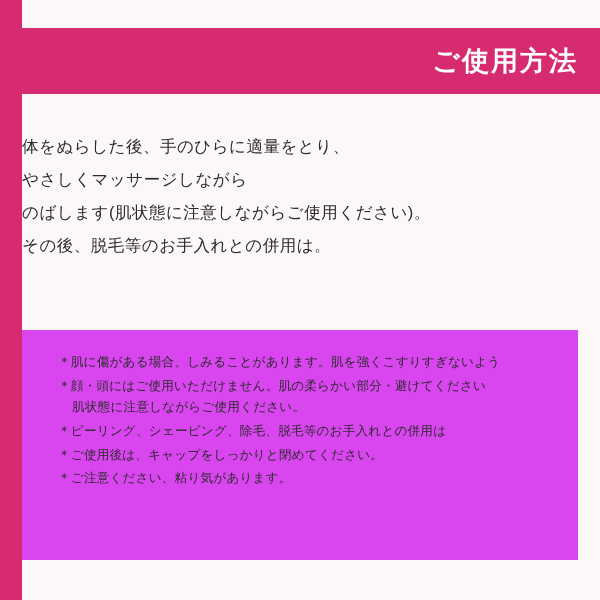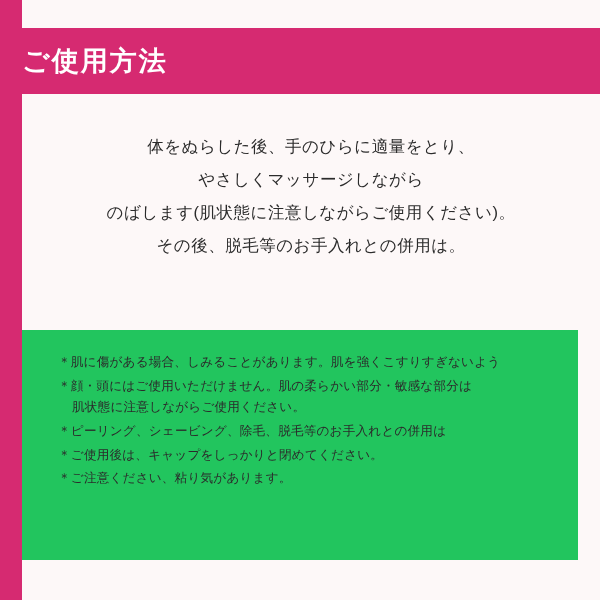--- a/index.html
+++ b/index.html
@@ -32,55 +32,55 @@
   
   .header-band {
     position: absolute;
     left: 22px;
     top: 28px;
     width: 578px;
     height: 66px;
     background: #d62a71;
     display: flex;
     align-items: center;
-    justify-content: flex-start;
+    justify-content: flex-end;
   }
   .header-title {
     color: #ffffff;
     font-size: 27px;
     font-weight: bold;
     letter-spacing: 2px;
     line-height: 1;
     
     padding-right: 22px;
   }
   
   .usage {
     position: absolute;
     left: 22px;
     top: 130px;
     width: 578px;
-    text-align: center;
+    text-align: left;
     color: #2b2b2b;
     font-size: 16.5px;
     line-height: 2.0;
     letter-spacing: 0.5px;
   }
   .usage .line {
     display: block;
     white-space: nowrap;
   }
   
   .notes {
     position: absolute;
     left: 22px;
     top: 330px;
     width: 556px;
     height: 230px;
-    background: #22c55e;
+    background: #d946ef;
     box-sizing: border-box;
     padding: 22px 26px 0 36px;
   }
   .note-item {
     display: block;
     color: #2b2b2b;
     font-size: 12.6px;
     line-height: 1.72;
     letter-spacing: 0.2px;
     margin-bottom: 2px;
@@ -112,21 +112,21 @@
     <span class="line">その後、脱毛等のお手入れとの併用は。</span>
   </div>
 
   <div class="notes">
 
     <div class="note-item">
       <span>＊肌に傷がある場合、しみることがあります。肌を強くこすりすぎないよう</span>
     </div>
 
     <div class="note-item">
-      <span>＊顔・頭にはご使用いただけません。肌の柔らかい部分・敏感な部分は</span>
+      <span>＊顔・頭にはご使用いただけません。肌の柔らかい部分・避けてください</span>
       <span class="sub">肌状態に注意しながらご使用ください。</span>
     </div>
 
     <div class="note-item">
       <span>＊ピーリング、シェービング、除毛、脱毛等のお手入れとの併用は</span>
     </div>
 
     <div class="note-item">
       <span>＊ご使用後は、キャップをしっかりと閉めてください。</span>
     </div>

